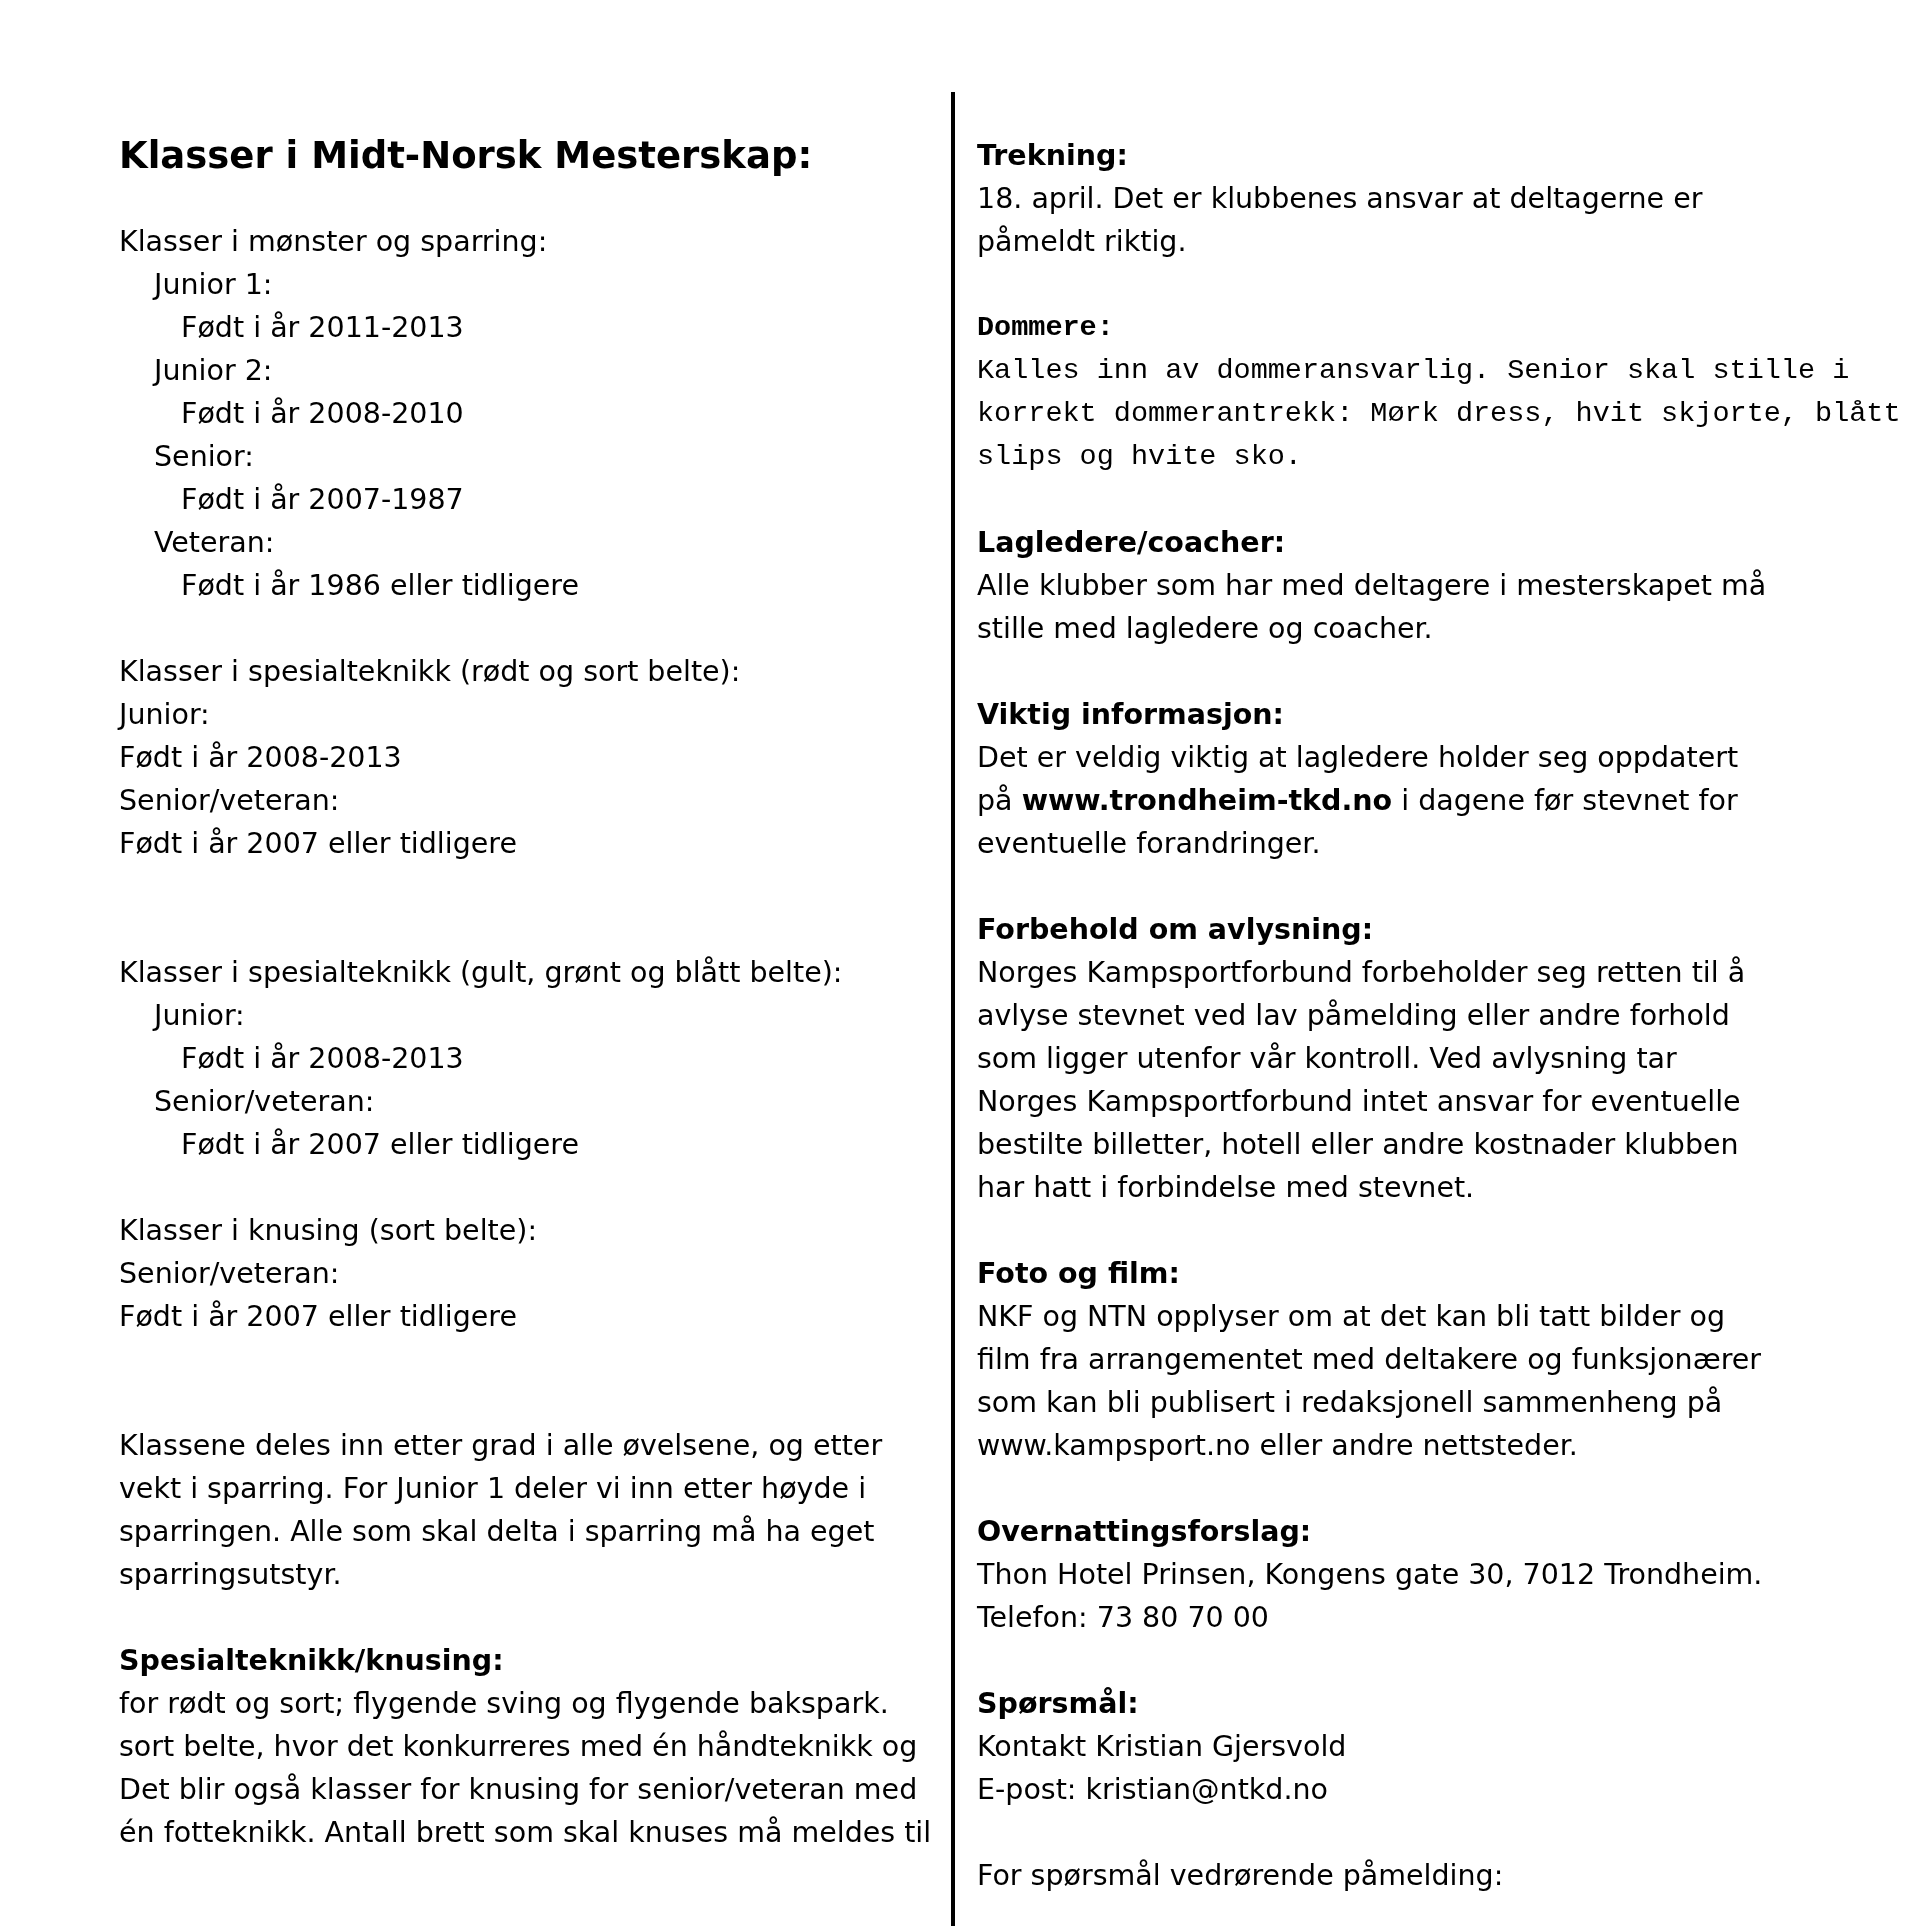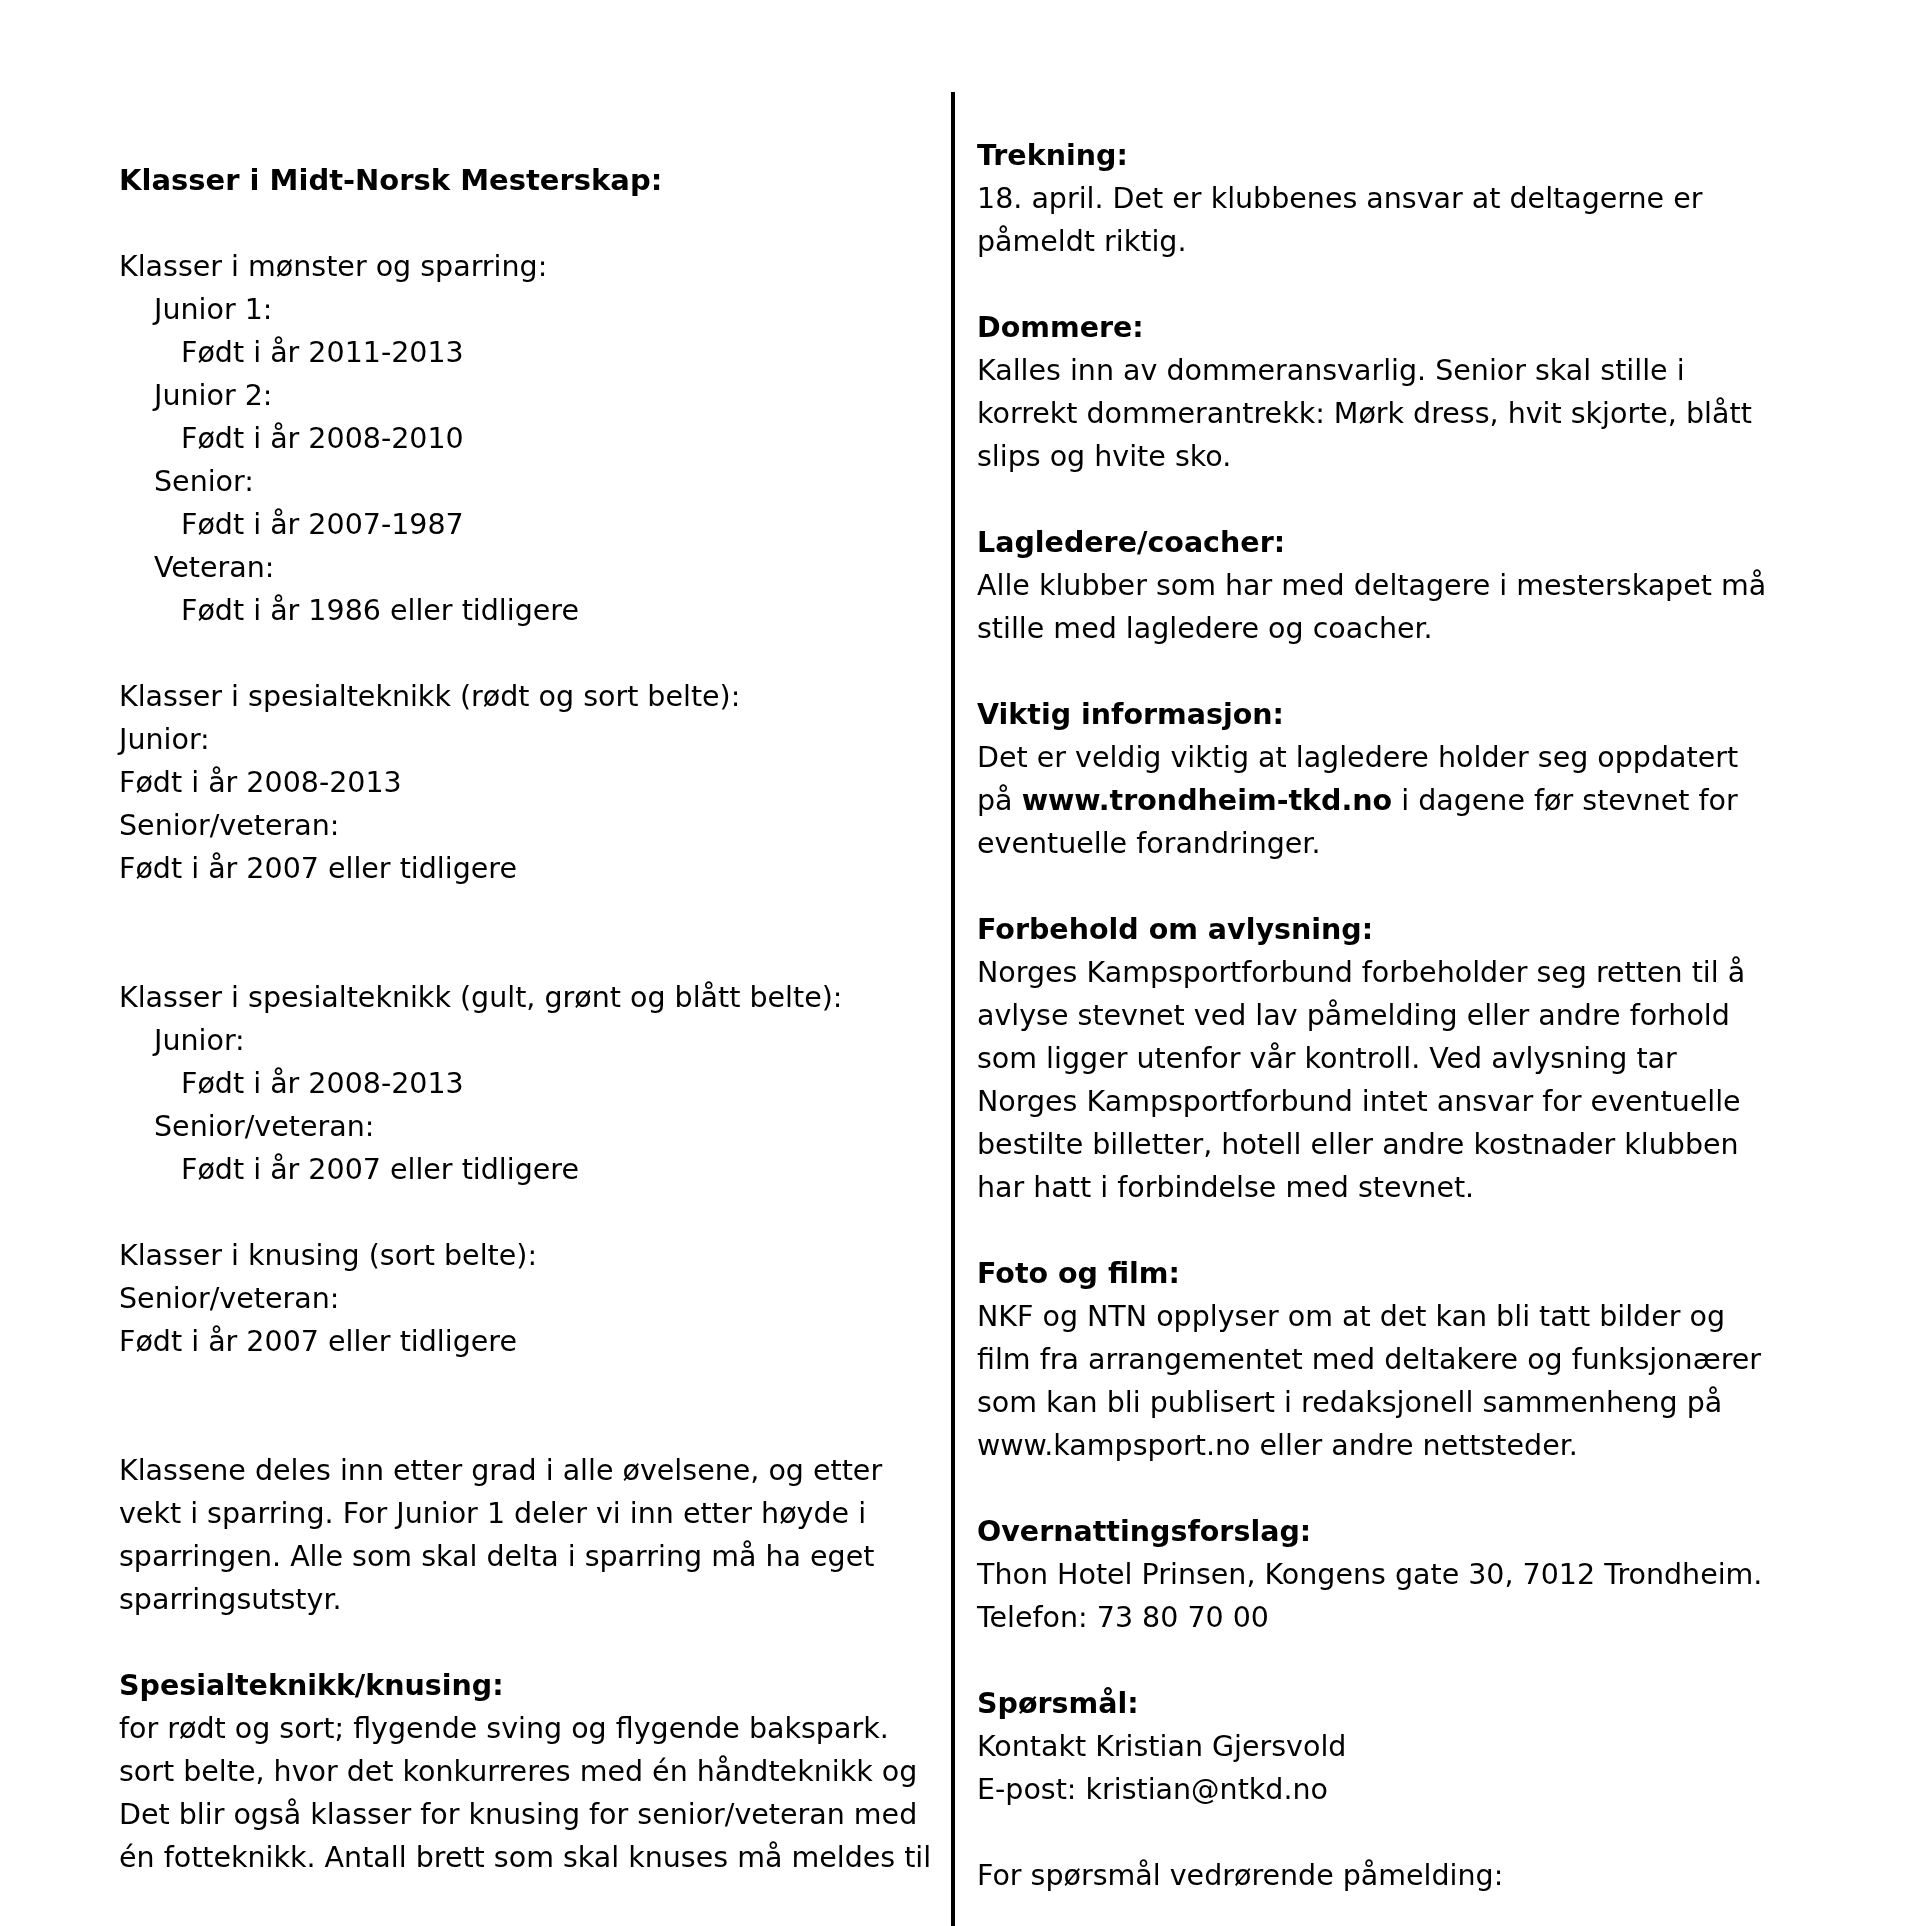--- a/index.html
+++ b/index.html
@@ -14,21 +14,21 @@
   .column{position:absolute;top:134px;}
   .col-left{left:119px;width:832px;}
   .col-right{left:977px;width:898px;}
   .block{margin:0;}
   .line{
     font-size:28.5px;
     line-height:43px;
     white-space:nowrap;
   }
   .line.bold{font-weight:bold;}
-  .line.title-line{font-size:29px;font-weight:bold;margin-top:25px;}
+  .line.title-line{font-size:37px;font-weight:bold;}
   .line.indent-1{padding-left:35px;}
   .line.indent-2{padding-left:62px;}
   .link{color:#000000;font-weight:bold;}
   .divider{
     position:absolute;
     left:951px;top:92px;
     width:3.5px;height:1934px;
     background:#000000;
   }
 </style>
@@ -87,21 +87,21 @@
         <div class="line">én fotteknikk. Antall brett som skal knuses må meldes til</div>
       </div>
     </div>
 
   <div class="column col-right" id="col-right">
       <div class="block" style="margin-top: 0px;">
         <div class="line bold">Trekning:</div>
         <div class="line">18. april. Det er klubbenes ansvar at deltagerne er</div>
         <div class="line">påmeldt riktig.</div>
       </div>
-      <div class="block" style="margin-top: 43px;">
+      <div class="block" style="margin-top: 43px; font-family: Liberation Mono, monospace;">
         <div class="line bold">Dommere:</div>
         <div class="line">Kalles inn av dommeransvarlig. Senior skal stille i</div>
         <div class="line">korrekt dommerantrekk: Mørk dress, hvit skjorte, blått</div>
         <div class="line">slips og hvite sko.</div>
       </div>
       <div class="block" style="margin-top: 43px;">
         <div class="line bold">Lagledere/coacher:</div>
         <div class="line">Alle klubber som har med deltagere i mesterskapet må</div>
         <div class="line">stille med lagledere og coacher.</div>
       </div>

